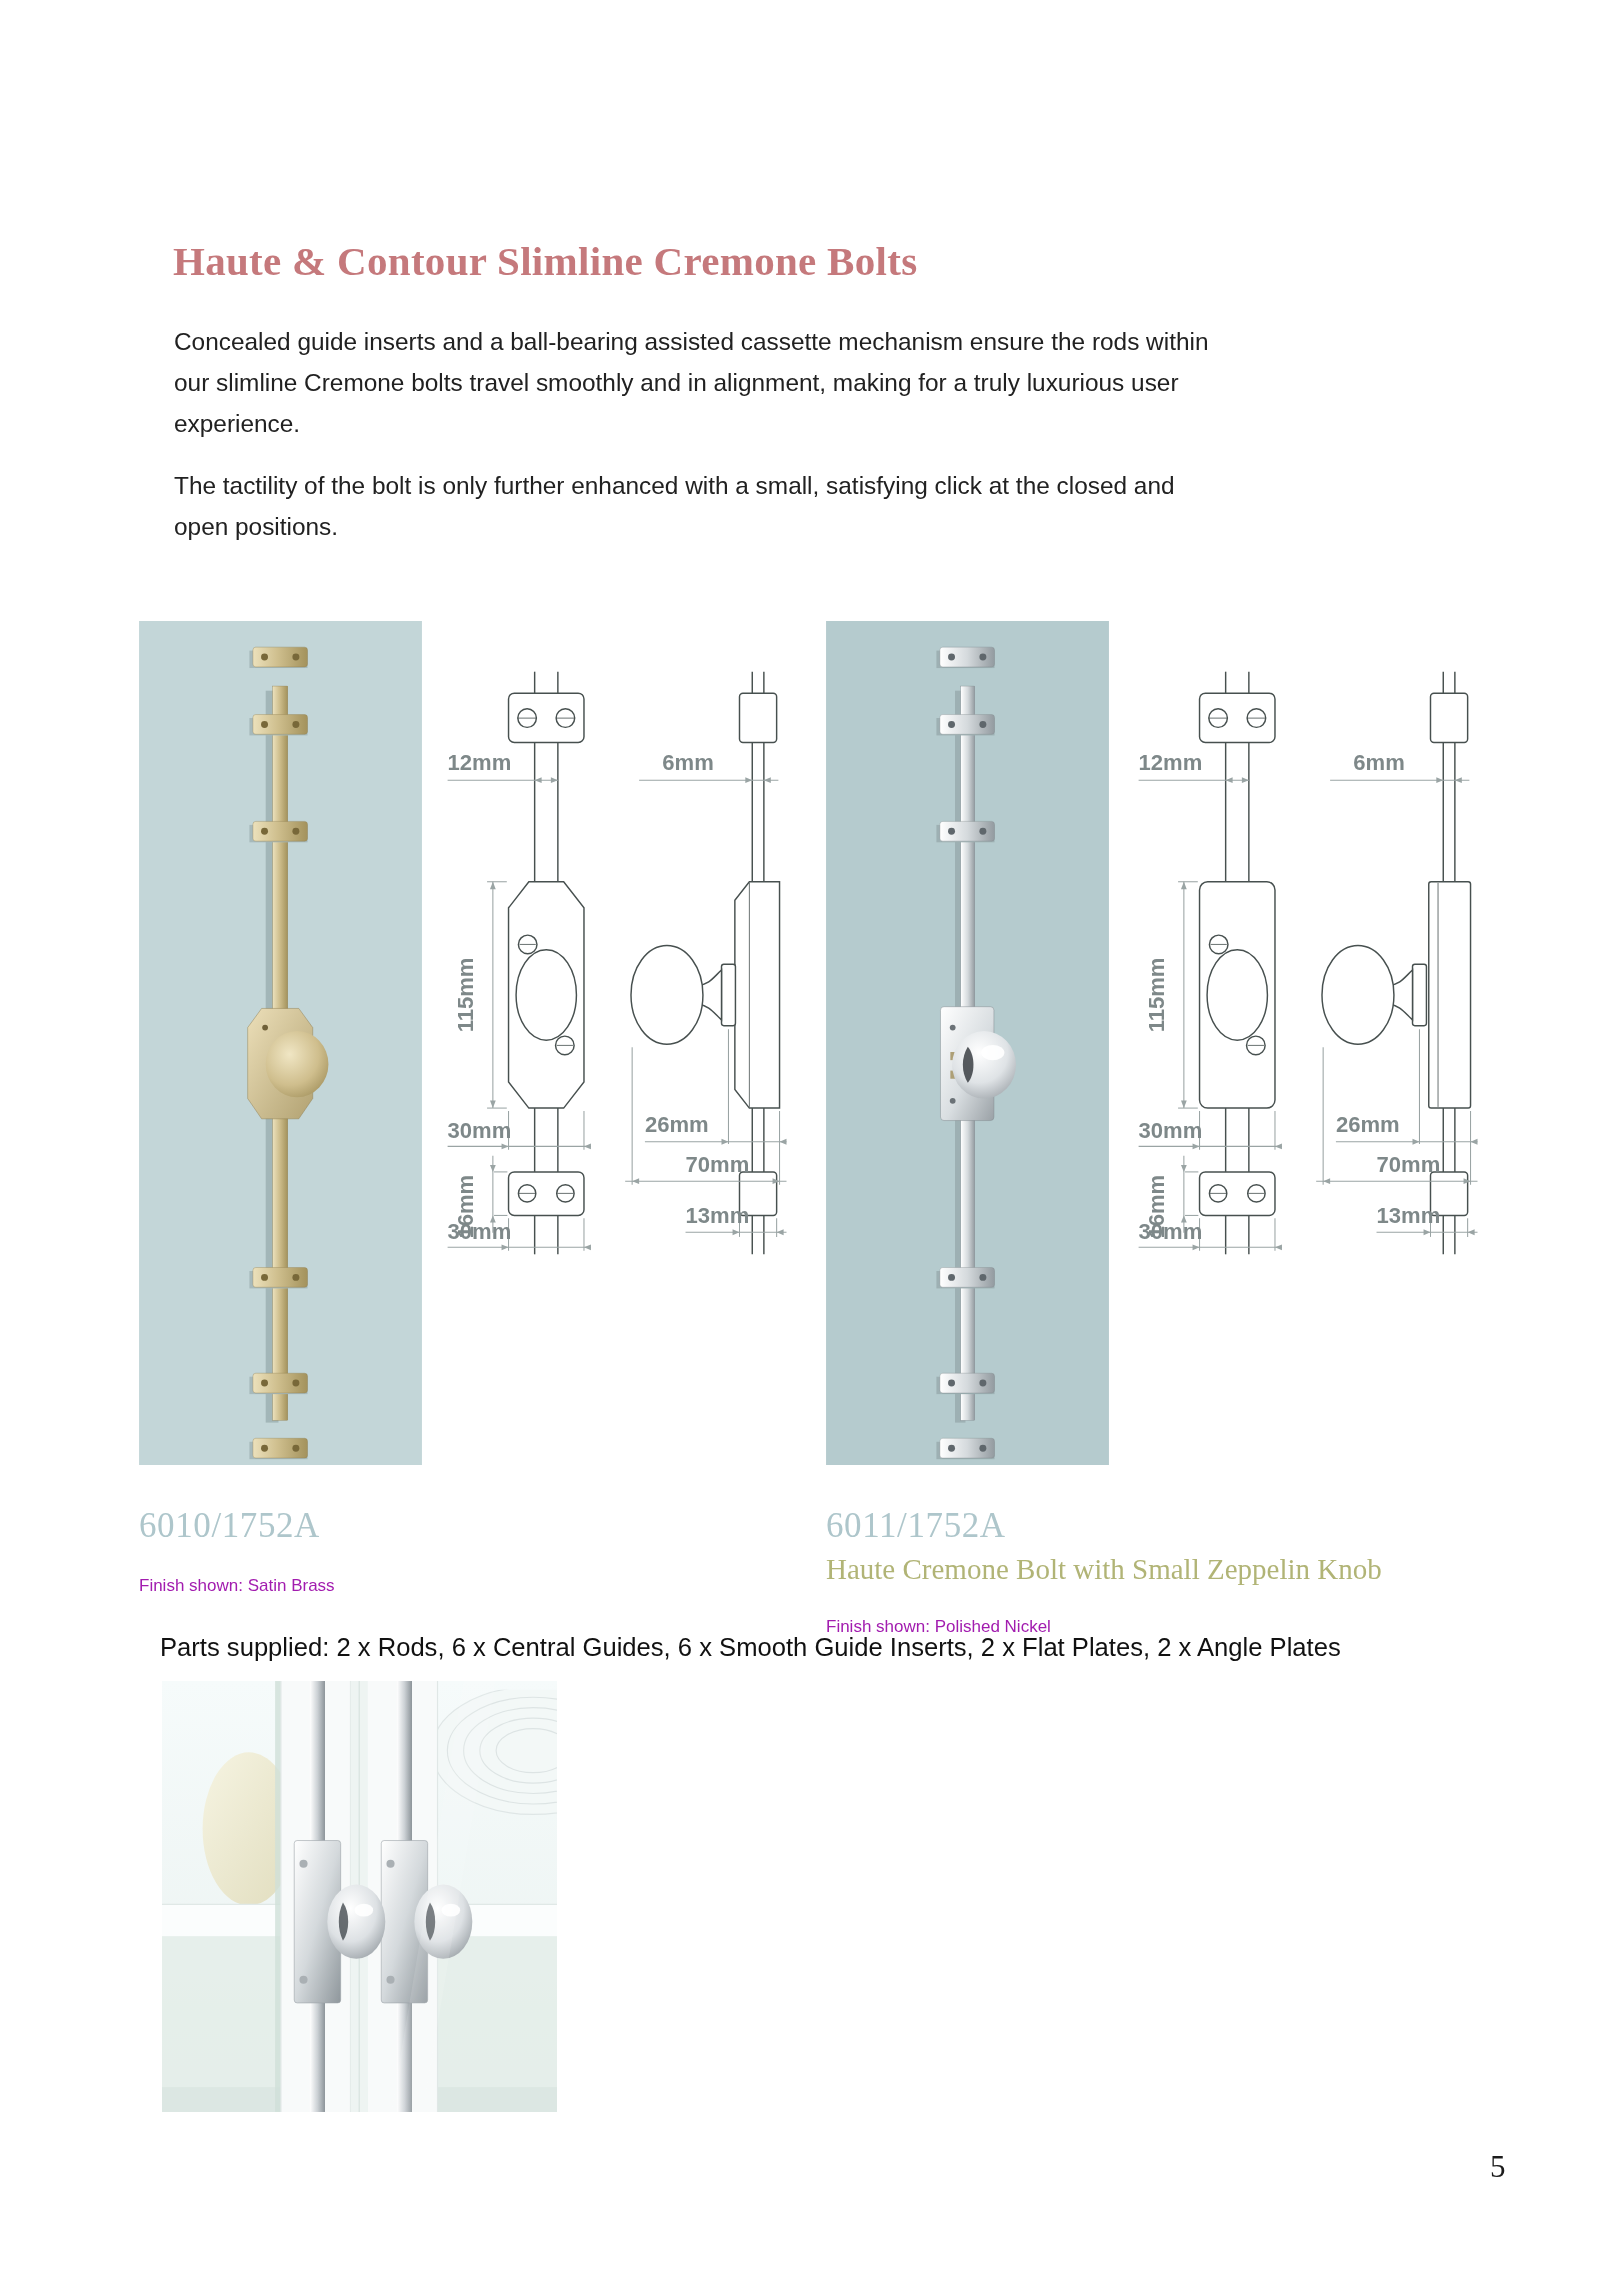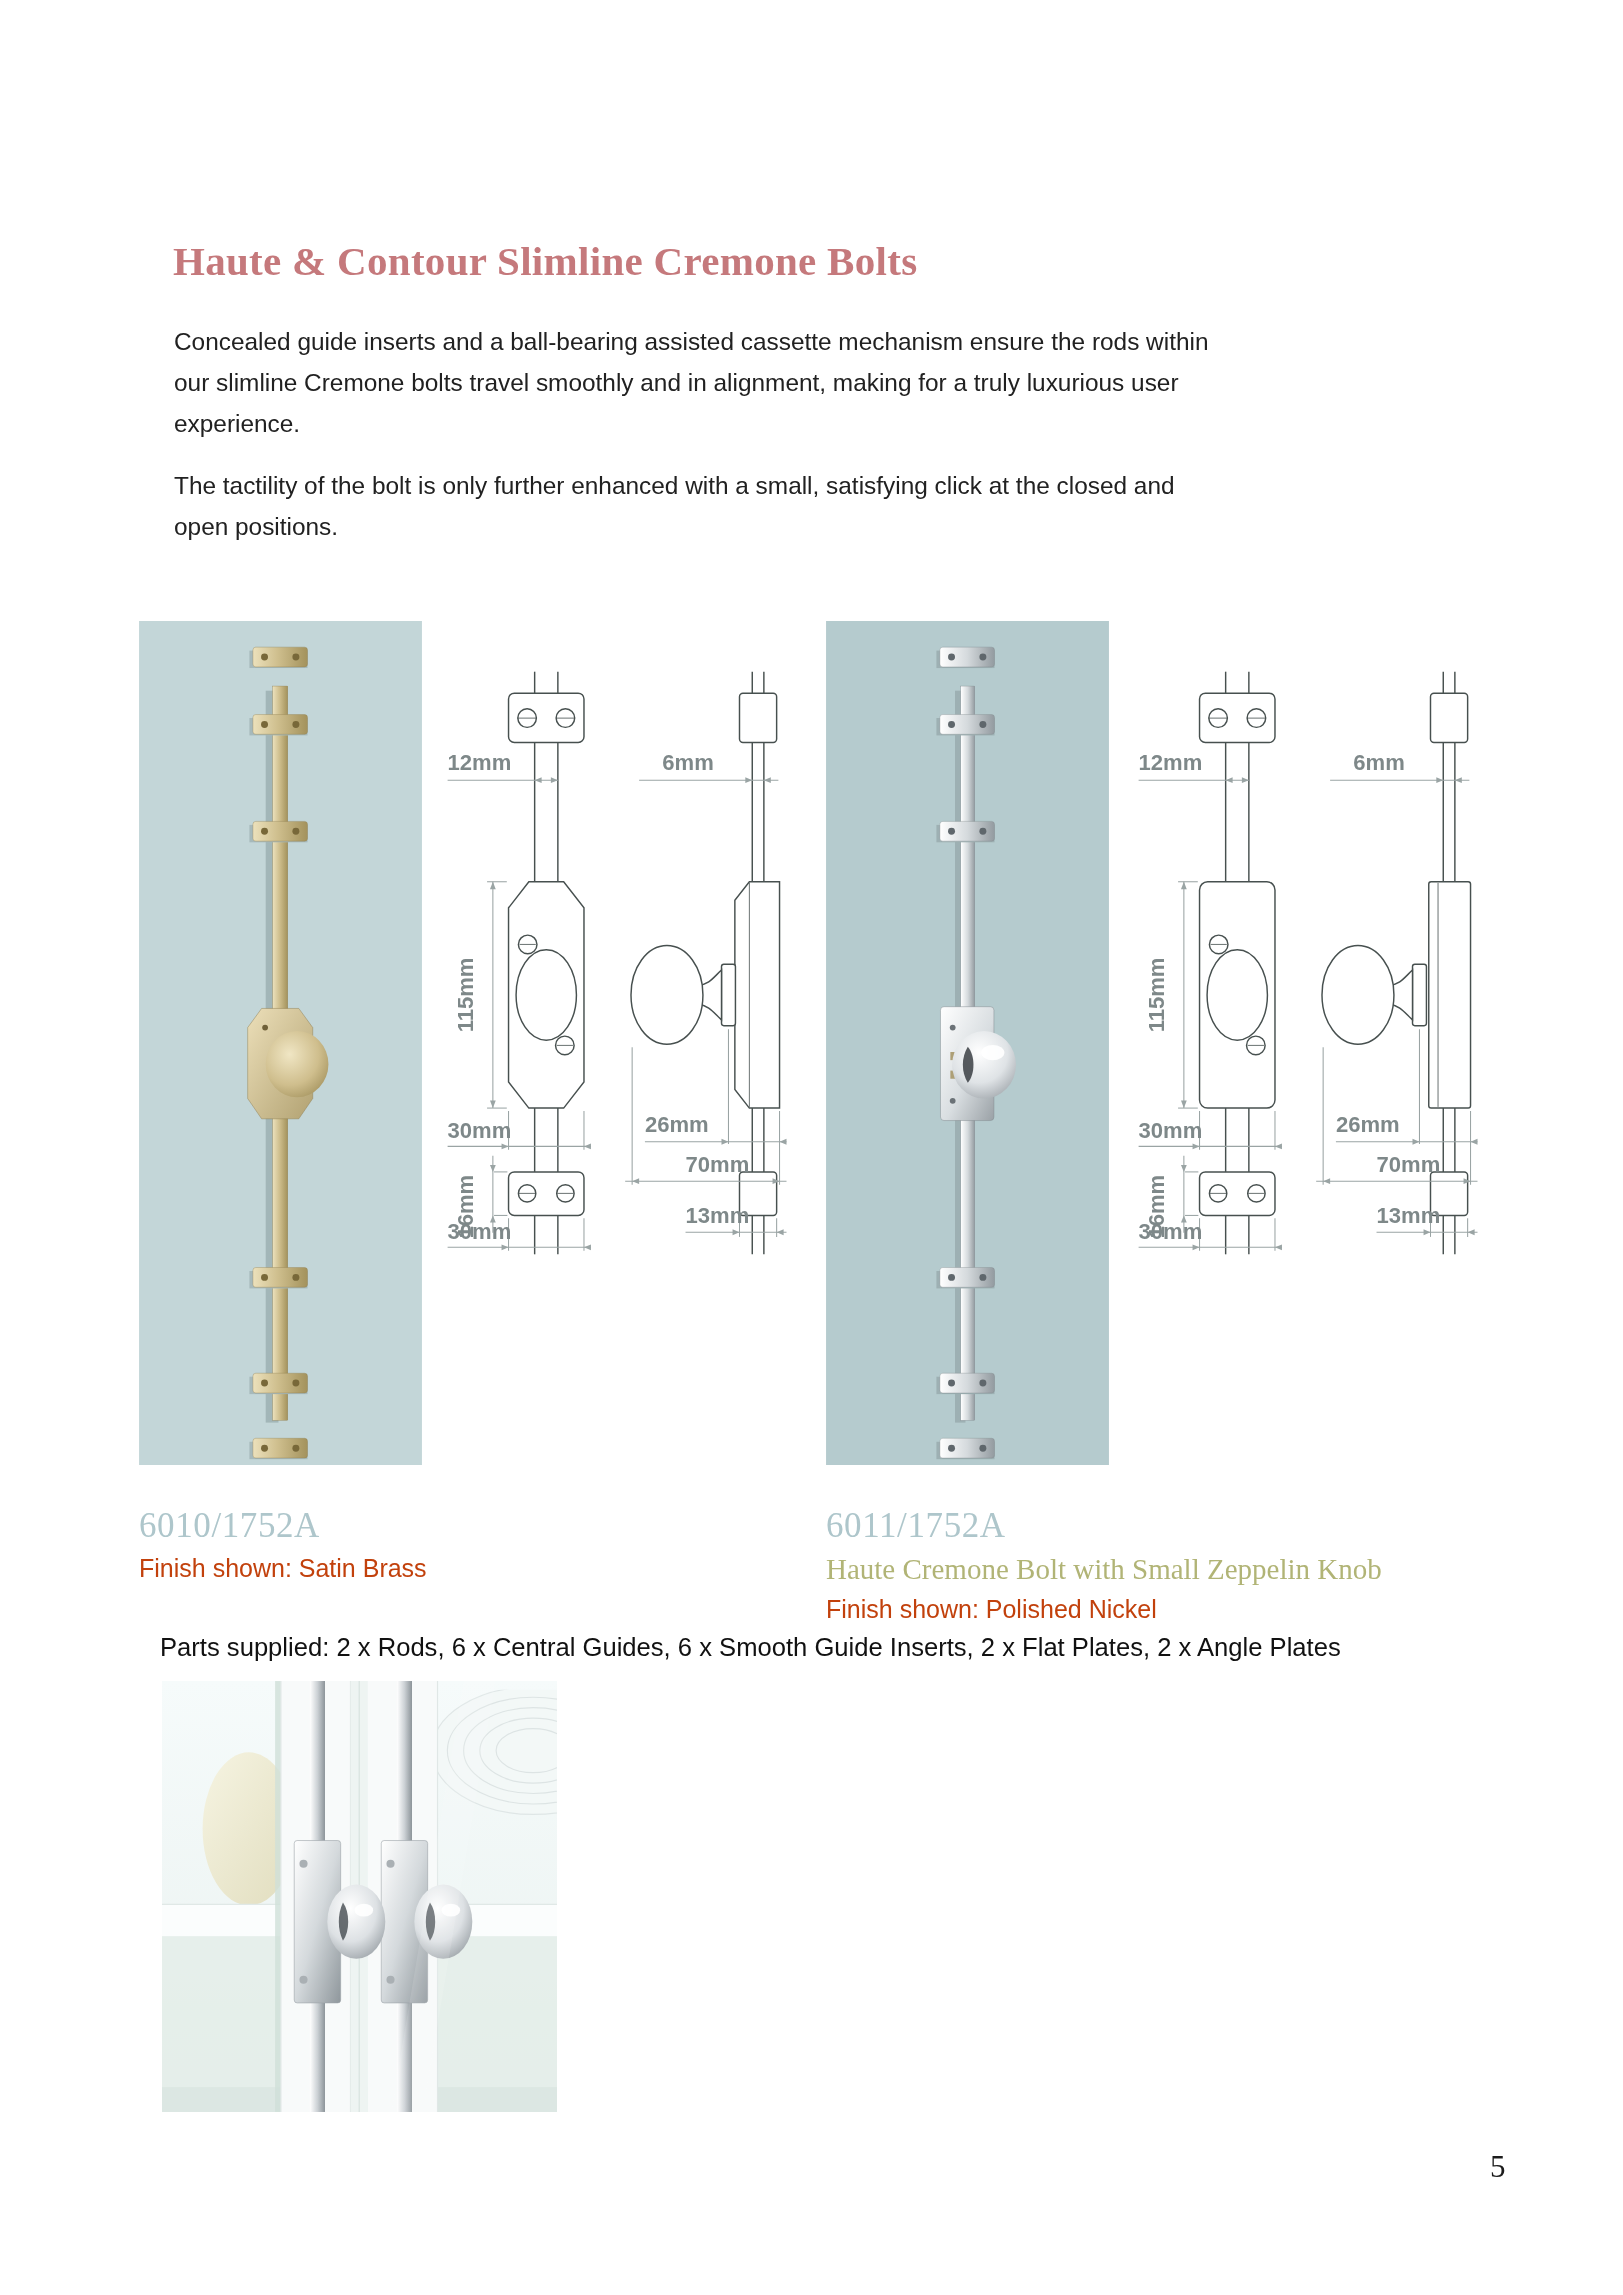--- a/index.html
+++ b/index.html
@@ -23,21 +23,21 @@
   .diagram-1 { left:436px; top:667px; }
   .diagram-2 { left:1127px; top:667px; }
 
   .prod-block { position:absolute; width:697px; }
   .prod-1 { left:139px; top:1505px; }
   .prod-2 { left:826px; top:1505px; }
   .prod-code { font-family:"Liberation Serif", serif; font-size:35px; line-height:41px;
                color:#aec6cb; letter-spacing:0.6px; }
   .prod-name { font-family:"Liberation Serif", serif; font-size:29px; line-height:36px;
                color:#b1b476; margin-top:4.6px; }
-  .prod-finish { font-size:25px; line-height:31px; color:#c2410c; margin-top:7px; }
+  .prod-finish { font-size:17px; line-height:31px; color:#a21caf; margin-top:24px; }
 
   .parts-line { position:absolute; left:160px; top:1633px; font-size:25.6px; color:#111111; }
 
   .bottom-photo { position:absolute; left:162px; top:1681px; width:395px; height:431px; }
 
   .locking-block { position:absolute; left:592px; top:2025px; width:813px; }
   .locking-title { font-family:"Liberation Serif", serif; font-size:30px; line-height:35px; color:#b1b476; }
   .locking-note { font-size:25px; line-height:30px; color:#141414; margin-top:9.3px; }
 
   .page-number { position:absolute; left:1490px; top:2149px;

